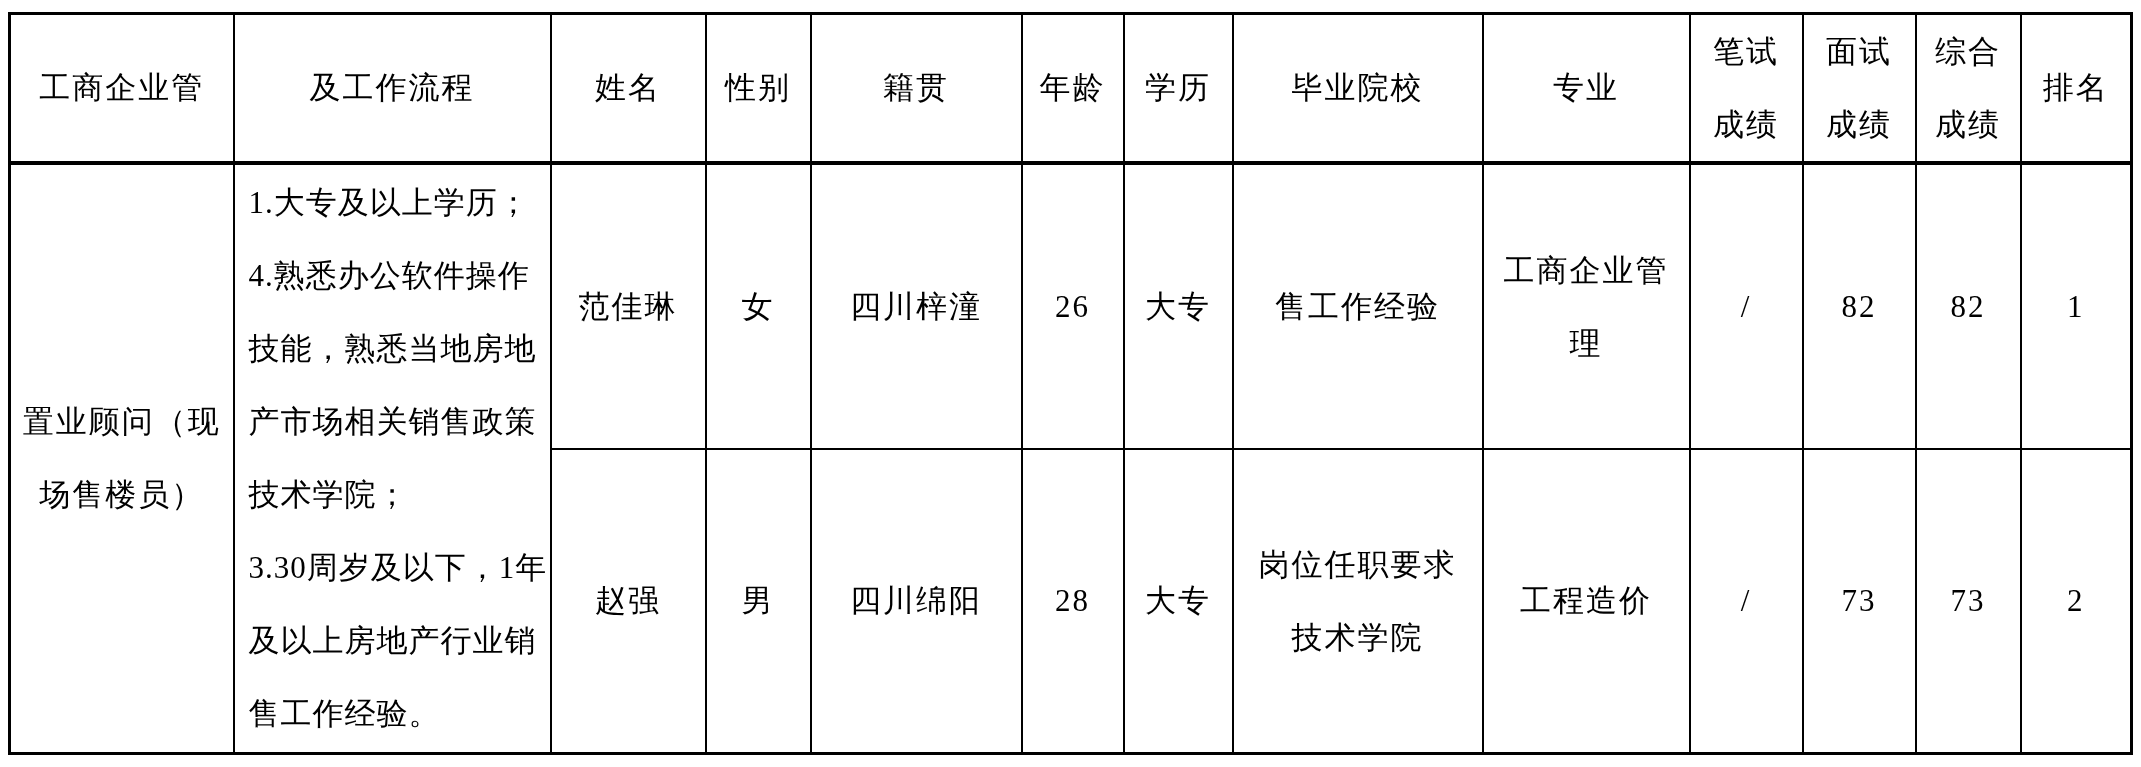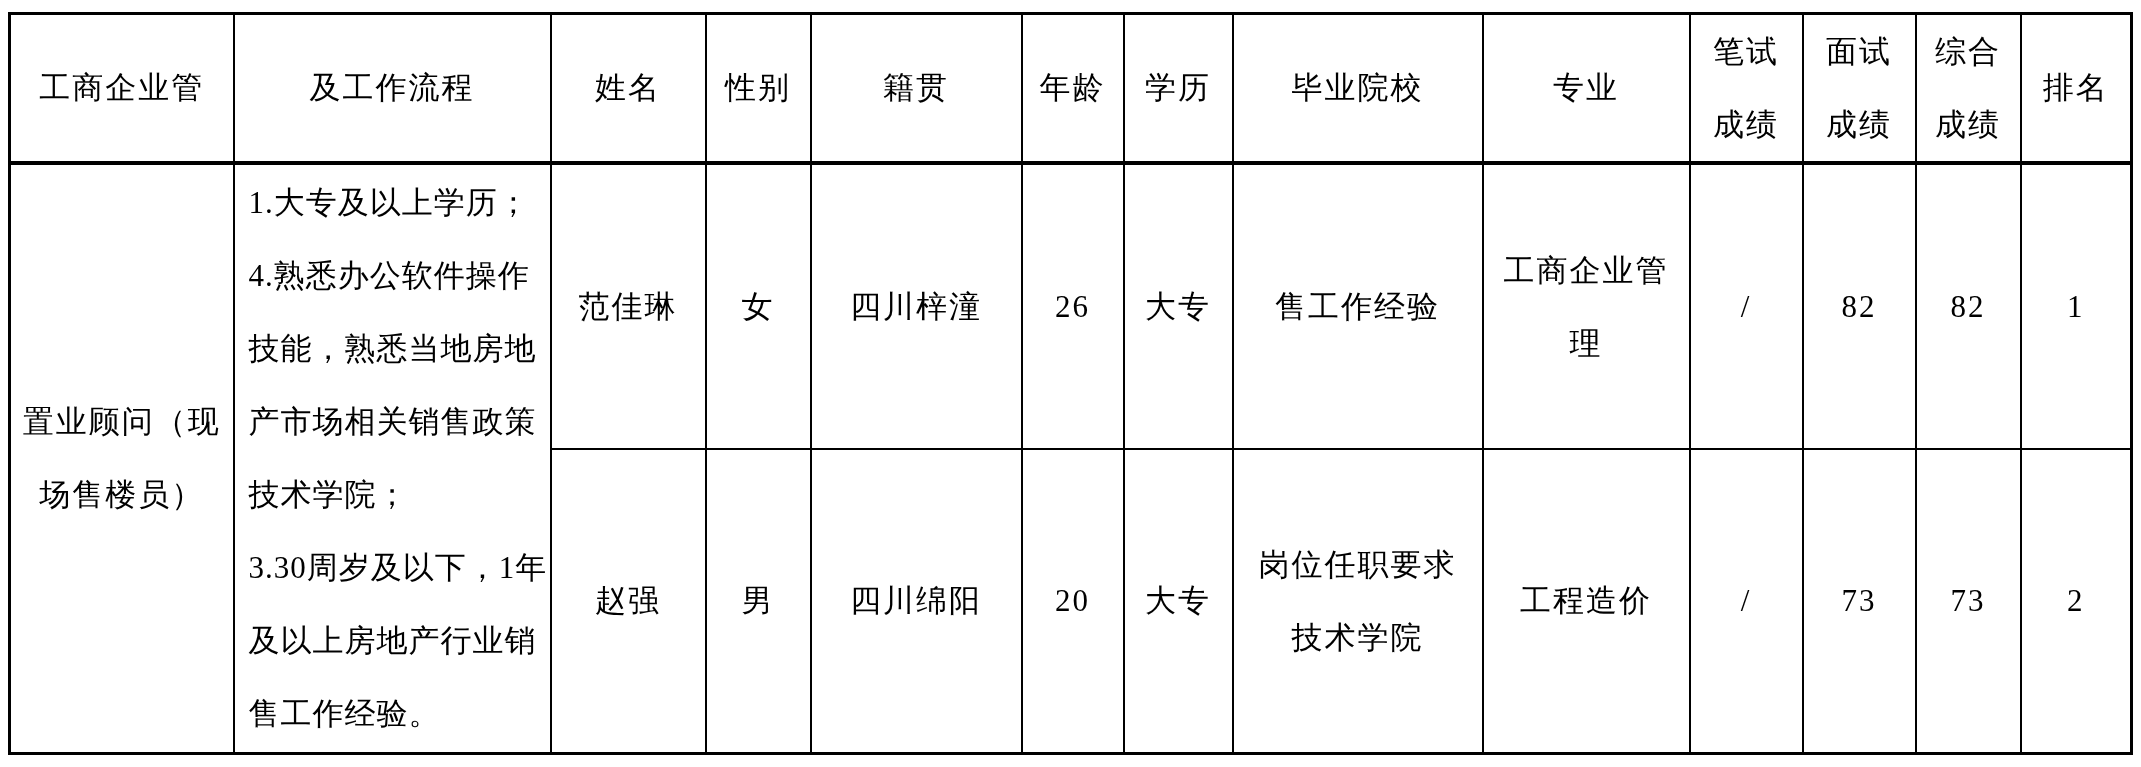--- a/index.html
+++ b/index.html
@@ -121,21 +121,21 @@
         </td>
         <td>/</td>
         <td>82</td>
         <td>82</td>
         <td>1</td>
       </tr>
       <tr class="row-2">
         <td>赵强</td>
         <td>男</td>
         <td>四川绵阳</td>
-        <td>20</td>
+        <td>28</td>
         <td>大专</td>
         <td>
           <span class="ln">岗位任职要求</span>
           <span class="ln">技术学院</span>
         </td>
         <td>工程造价</td>
         <td>/</td>
         <td>73</td>
         <td>73</td>
         <td>2</td>

